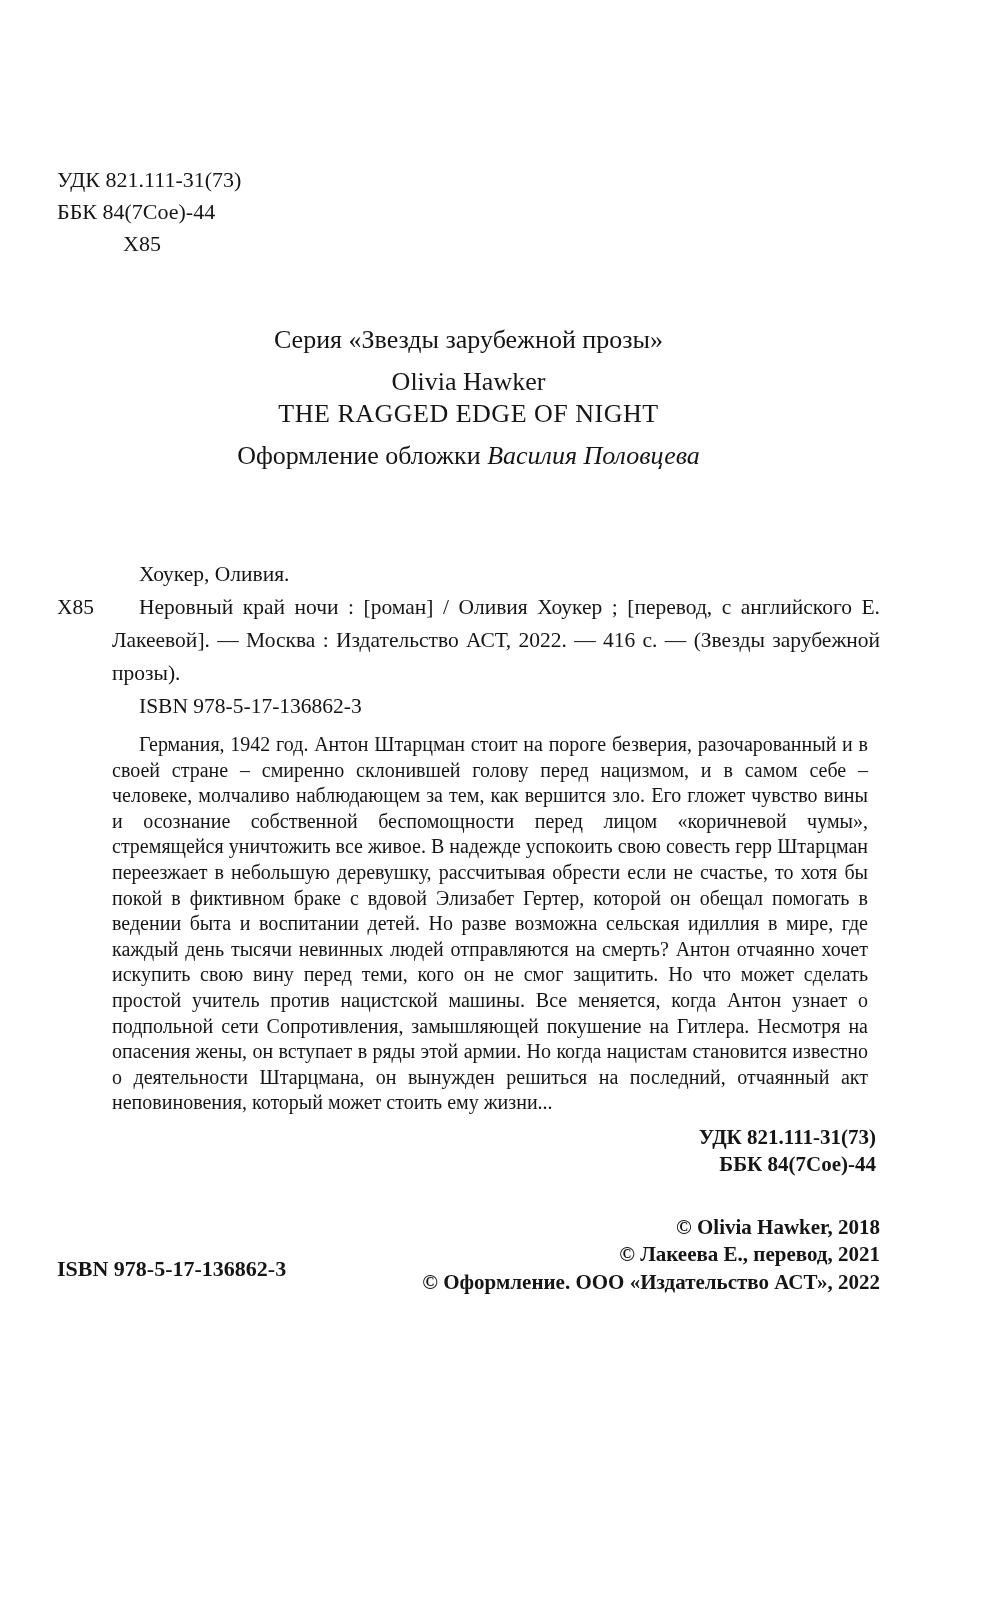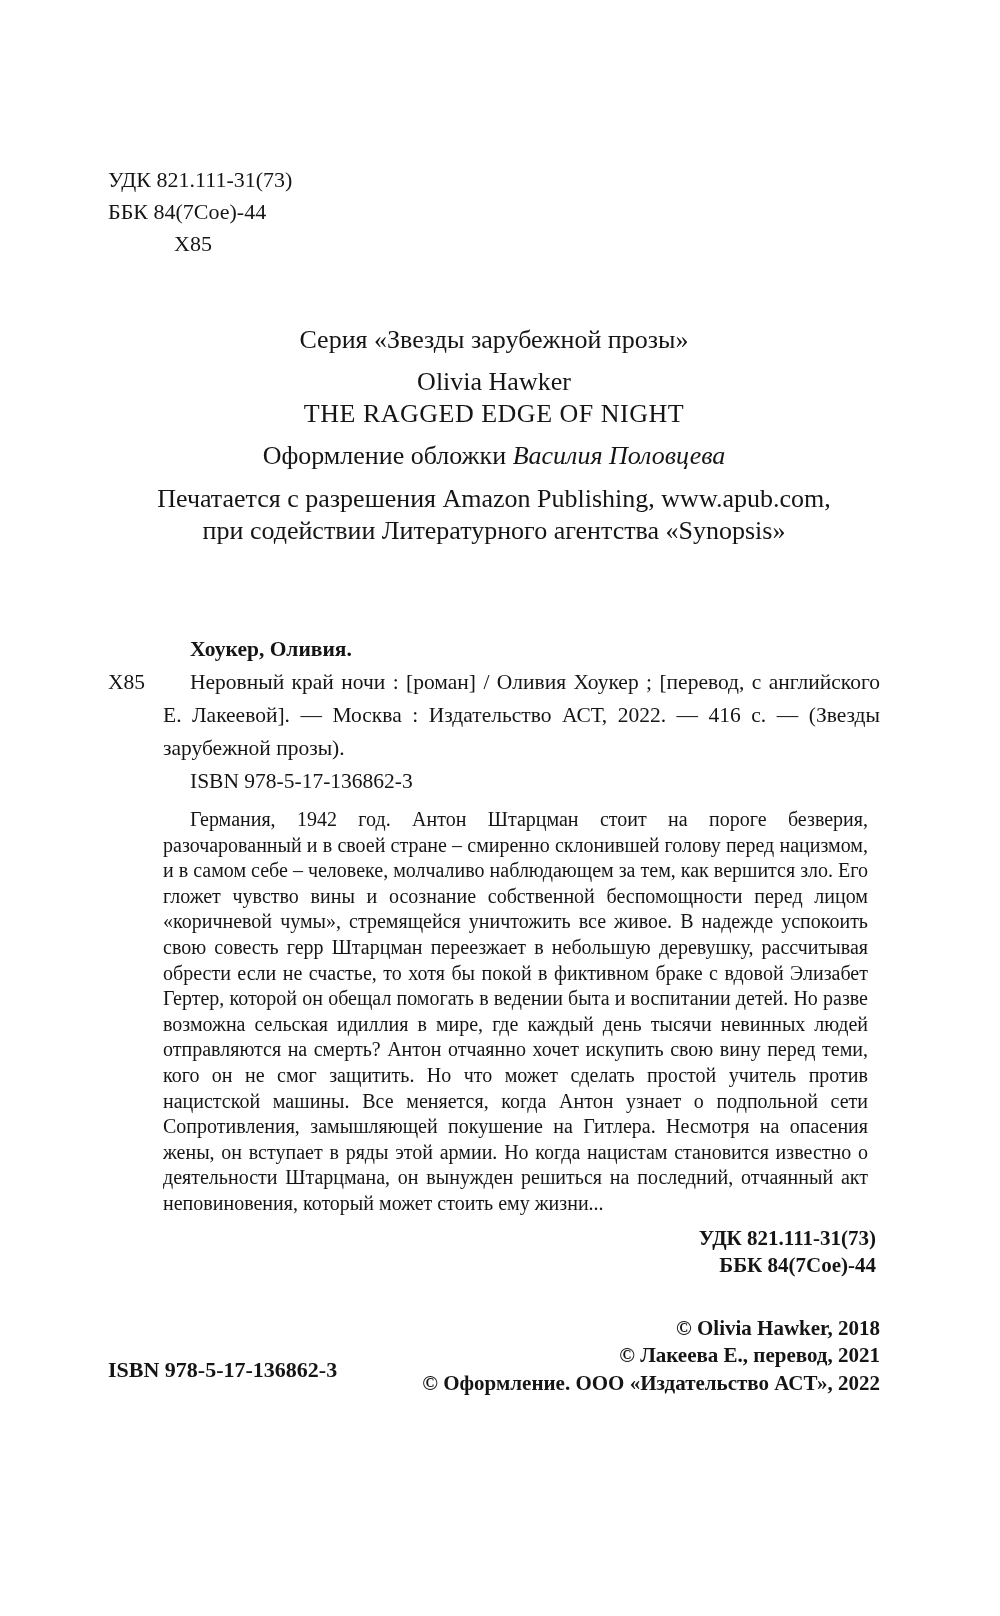--- a/index.html
+++ b/index.html
@@ -11,21 +11,21 @@
     width: 1000px;
     height: 1616px;
     font-family: "Liberation Serif", serif;
     color: #151515;
     overflow: hidden;
   }
   .page {
     box-sizing: border-box;
     width: 1000px;
     height: 1616px;
-    padding: 164px 120px 0 108px;
+    padding: 164px 120px 0 57px;
     background: #ffffff;
   }
 
   
   .top-codes {
     font-size: 22px;
     line-height: 32px;
     white-space: nowrap;
   }
   .top-codes .code-indent {
@@ -46,21 +46,21 @@
   .permission { line-height: 32px; margin-top: 11px; }
   .italic { font-style: italic; }
 
   
   .catalog {
     margin-top: 86px;
     font-size: 21.5px;
     line-height: 33px;
   }
   .catalog-author {
-    font-weight: bold;
+    font-weight: normal;
     margin-left: 82px;
   }
   .catalog-entry-wrap {
     position: relative;
     margin-left: 55px;
   }
   .catalog-margin-code {
     position: absolute;
     left: -55px;
     top: 0;
@@ -126,24 +126,20 @@
   </div>
 
   <div class="center-block">
     <div class="series-line">Серия «Звезды зарубежной прозы»</div>
     <div class="author-name">Olivia Hawker</div>
     <div class="book-title">THE RAGGED EDGE OF NIGHT</div>
     <div class="cover-credit">
       <span>Оформление обложки</span>
       <span class="italic">Василия Половцева</span>
     </div>
-    <div class="permission">
-      <div>Печатается с разрешения Amazon Publishing, www.apub.com,</div>
-      <div>при содействии Литературного агентства «Synopsis»</div>
-    </div>
   </div>
 
   <div class="catalog">
     <div class="catalog-author">Хоукер, Оливия.</div>
     <div class="catalog-entry-wrap">
       <span class="catalog-margin-code">Х85</span>
       <p class="catalog-entry">Неровный край ночи : [роман] / Оливия Хоукер ; [перевод, с английского Е. Лакеевой]. — Москва : Издательство АСТ, 2022. — 416 с. — (Звезды зарубежной прозы).</p>
     </div>
     <div class="isbn-catalog">ISBN 978-5-17-136862-3</div>
   </div>

